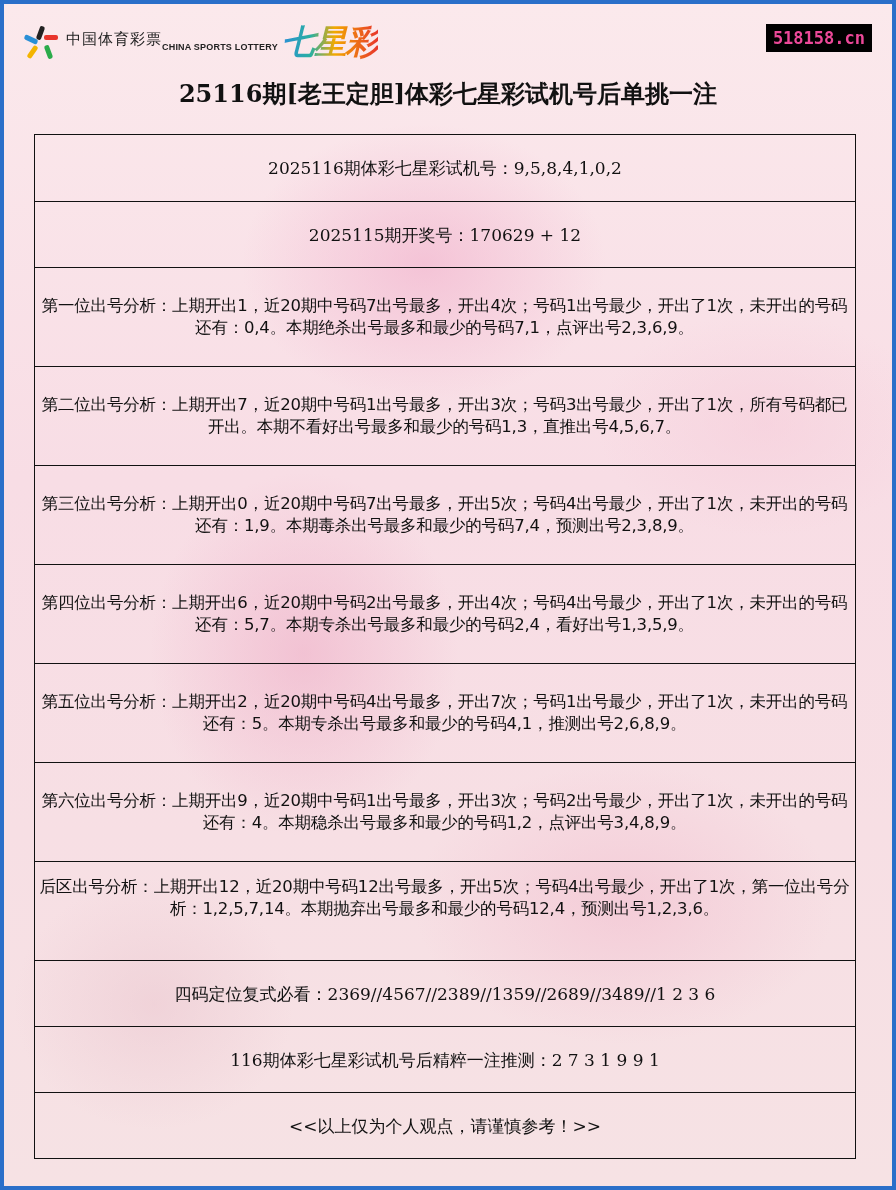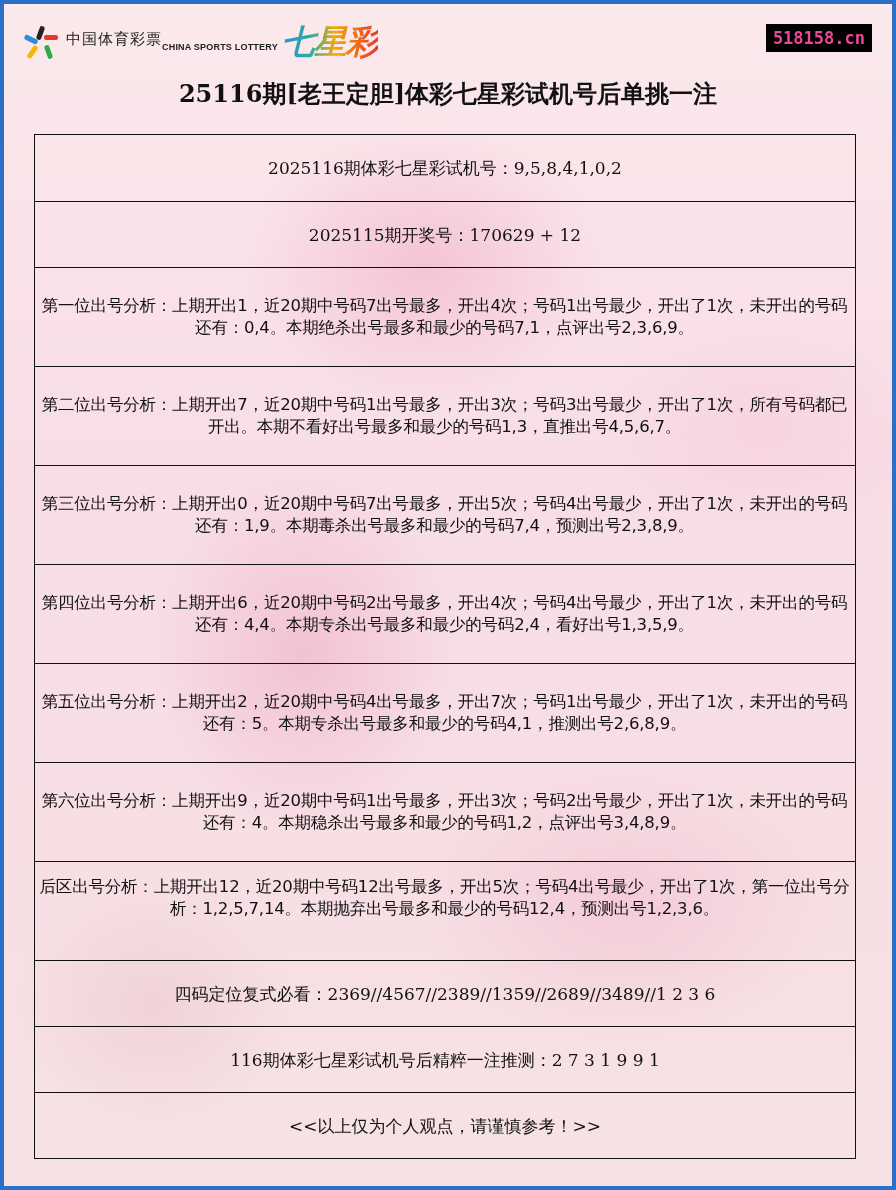--- a/index.html
+++ b/index.html
@@ -121,21 +121,21 @@
     <div class="row analysis">
       <span>第一位出号分析：上期开出1，近20期中号码7出号最多，开出4次；号码1出号最少，开出了1次，未开出的号码还有：0,4。本期绝杀出号最多和最少的号码7,1，点评出号2,3,6,9。</span>
     </div>
     <div class="row analysis">
       <span>第二位出号分析：上期开出7，近20期中号码1出号最多，开出3次；号码3出号最少，开出了1次，所有号码都已开出。本期不看好出号最多和最少的号码1,3，直推出号4,5,6,7。</span>
     </div>
     <div class="row analysis">
       <span>第三位出号分析：上期开出0，近20期中号码7出号最多，开出5次；号码4出号最少，开出了1次，未开出的号码还有：1,9。本期毒杀出号最多和最少的号码7,4，预测出号2,3,8,9。</span>
     </div>
     <div class="row analysis">
-      <span>第四位出号分析：上期开出6，近20期中号码2出号最多，开出4次；号码4出号最少，开出了1次，未开出的号码还有：4,4。本期专杀出号最多和最少的号码2,4，看好出号1,3,5,9。</span>
+      <span>第四位出号分析：上期开出6，近20期中号码2出号最多，开出4次；号码4出号最少，开出了1次，未开出的号码还有：5,7。本期专杀出号最多和最少的号码2,4，看好出号1,3,5,9。</span>
     </div>
     <div class="row analysis">
       <span>第五位出号分析：上期开出2，近20期中号码4出号最多，开出7次；号码1出号最少，开出了1次，未开出的号码还有：5。本期专杀出号最多和最少的号码4,1，推测出号2,6,8,9。</span>
     </div>
     <div class="row analysis">
       <span>第六位出号分析：上期开出9，近20期中号码1出号最多，开出3次；号码2出号最少，开出了1次，未开出的号码还有：4。本期稳杀出号最多和最少的号码1,2，点评出号3,4,8,9。</span>
     </div>
     <div class="row analysis tall">
       <span>后区出号分析：上期开出12，近20期中号码12出号最多，开出5次；号码4出号最少，开出了1次，第一位出号分析：1,2,5,7,14。本期抛弃出号最多和最少的号码12,4，预测出号1,2,3,6。</span>
     </div>

